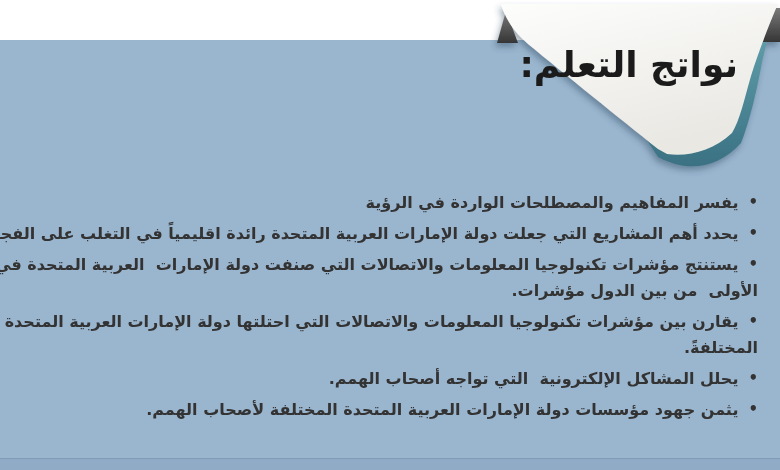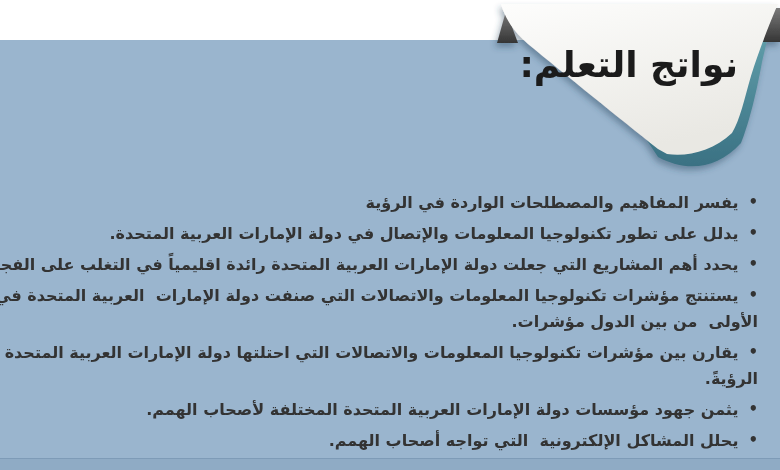--- a/index.html
+++ b/index.html
@@ -82,41 +82,38 @@
 
 <div class="banner-title">نواتج التعلم:</div>
 
 <div class="list">
 
   <div class="item">
     <span class="bullet">•</span><span class="t">يفسر المفاهيم والمصطلحات الواردة في الرؤية</span>
   </div>
 
 
-  <div class="item">
-    <span class="bullet">•</span><span class="t">يدلل على تطور تكنولوجيا المعلومات والإتصال في دولة الإمارات العربية المتحدة.</span>
-  </div>
 
   <div class="item">
     <span class="bullet">•</span><span class="t">يحدد أهم المشاريع التي جعلت دولة الإمارات العربية المتحدة رائدة اقليمياً في التغلب على الفجوة الرقمية .</span>
   </div>
 
   <div class="item">
     <span class="bullet">•</span><span class="t">يستنتج مؤشرات تكنولوجيا المعلومات والاتصالات التي صنفت دولة الإمارات  العربية المتحدة في المرتبة</span><br>
     <span class="t">الأولى  من بين الدول مؤشرات.</span>
   </div>
 
   <div class="item">
     <span class="bullet">•</span><span class="t">يقارن بين مؤشرات تكنولوجيا المعلومات والاتصالات التي احتلتها دولة الإمارات العربية المتحدة عربياً</span><br>
-    <span class="t">الرؤيةً.</span>
+    <span class="t">المختلفةً.</span>
+  </div>
+
+  <div class="item">
+    <span class="bullet">•</span><span class="t">يحلل المشاكل الإلكترونية  التي تواجه أصحاب الهمم.</span>
   </div>
 
   <div class="item">
     <span class="bullet">•</span><span class="t">يثمن جهود مؤسسات دولة الإمارات العربية المتحدة المختلفة لأصحاب الهمم.</span>
-  </div>
-
-  <div class="item">
-    <span class="bullet">•</span><span class="t">يحلل المشاكل الإلكترونية  التي تواجه أصحاب الهمم.</span>
   </div>
 
 </div>
 
 <div class="bottom-strip"></div>
 
 </body></html>

